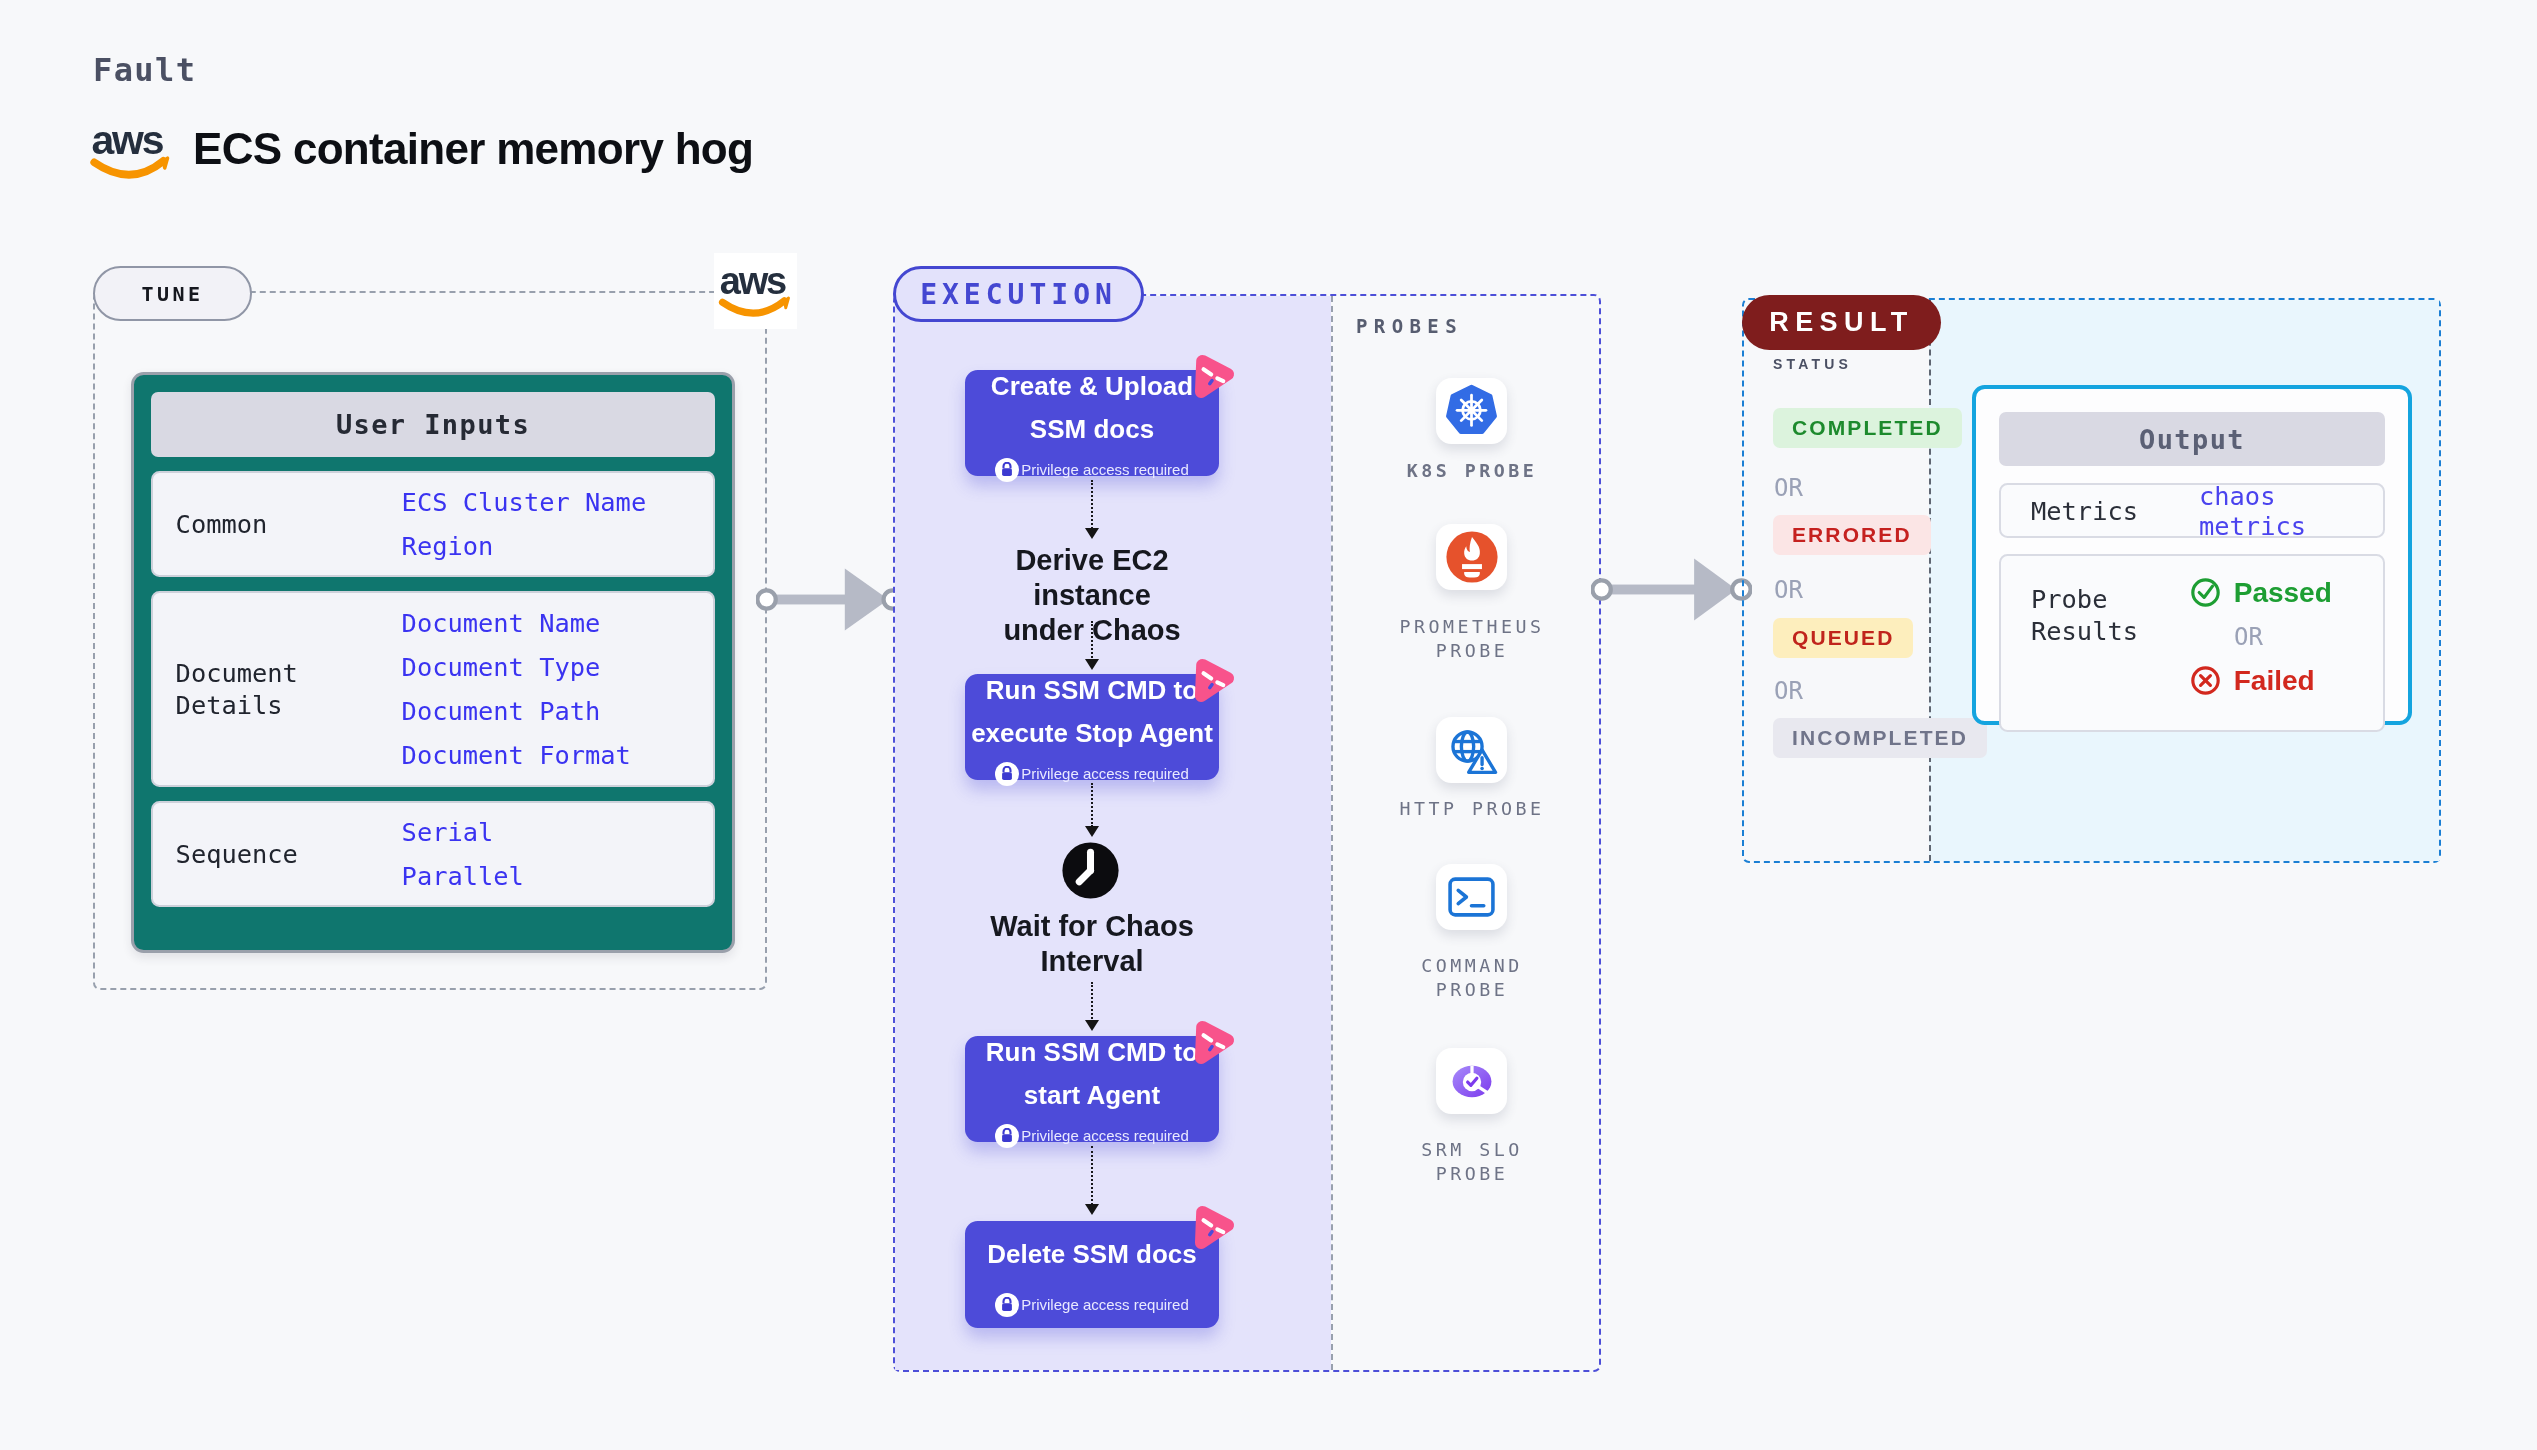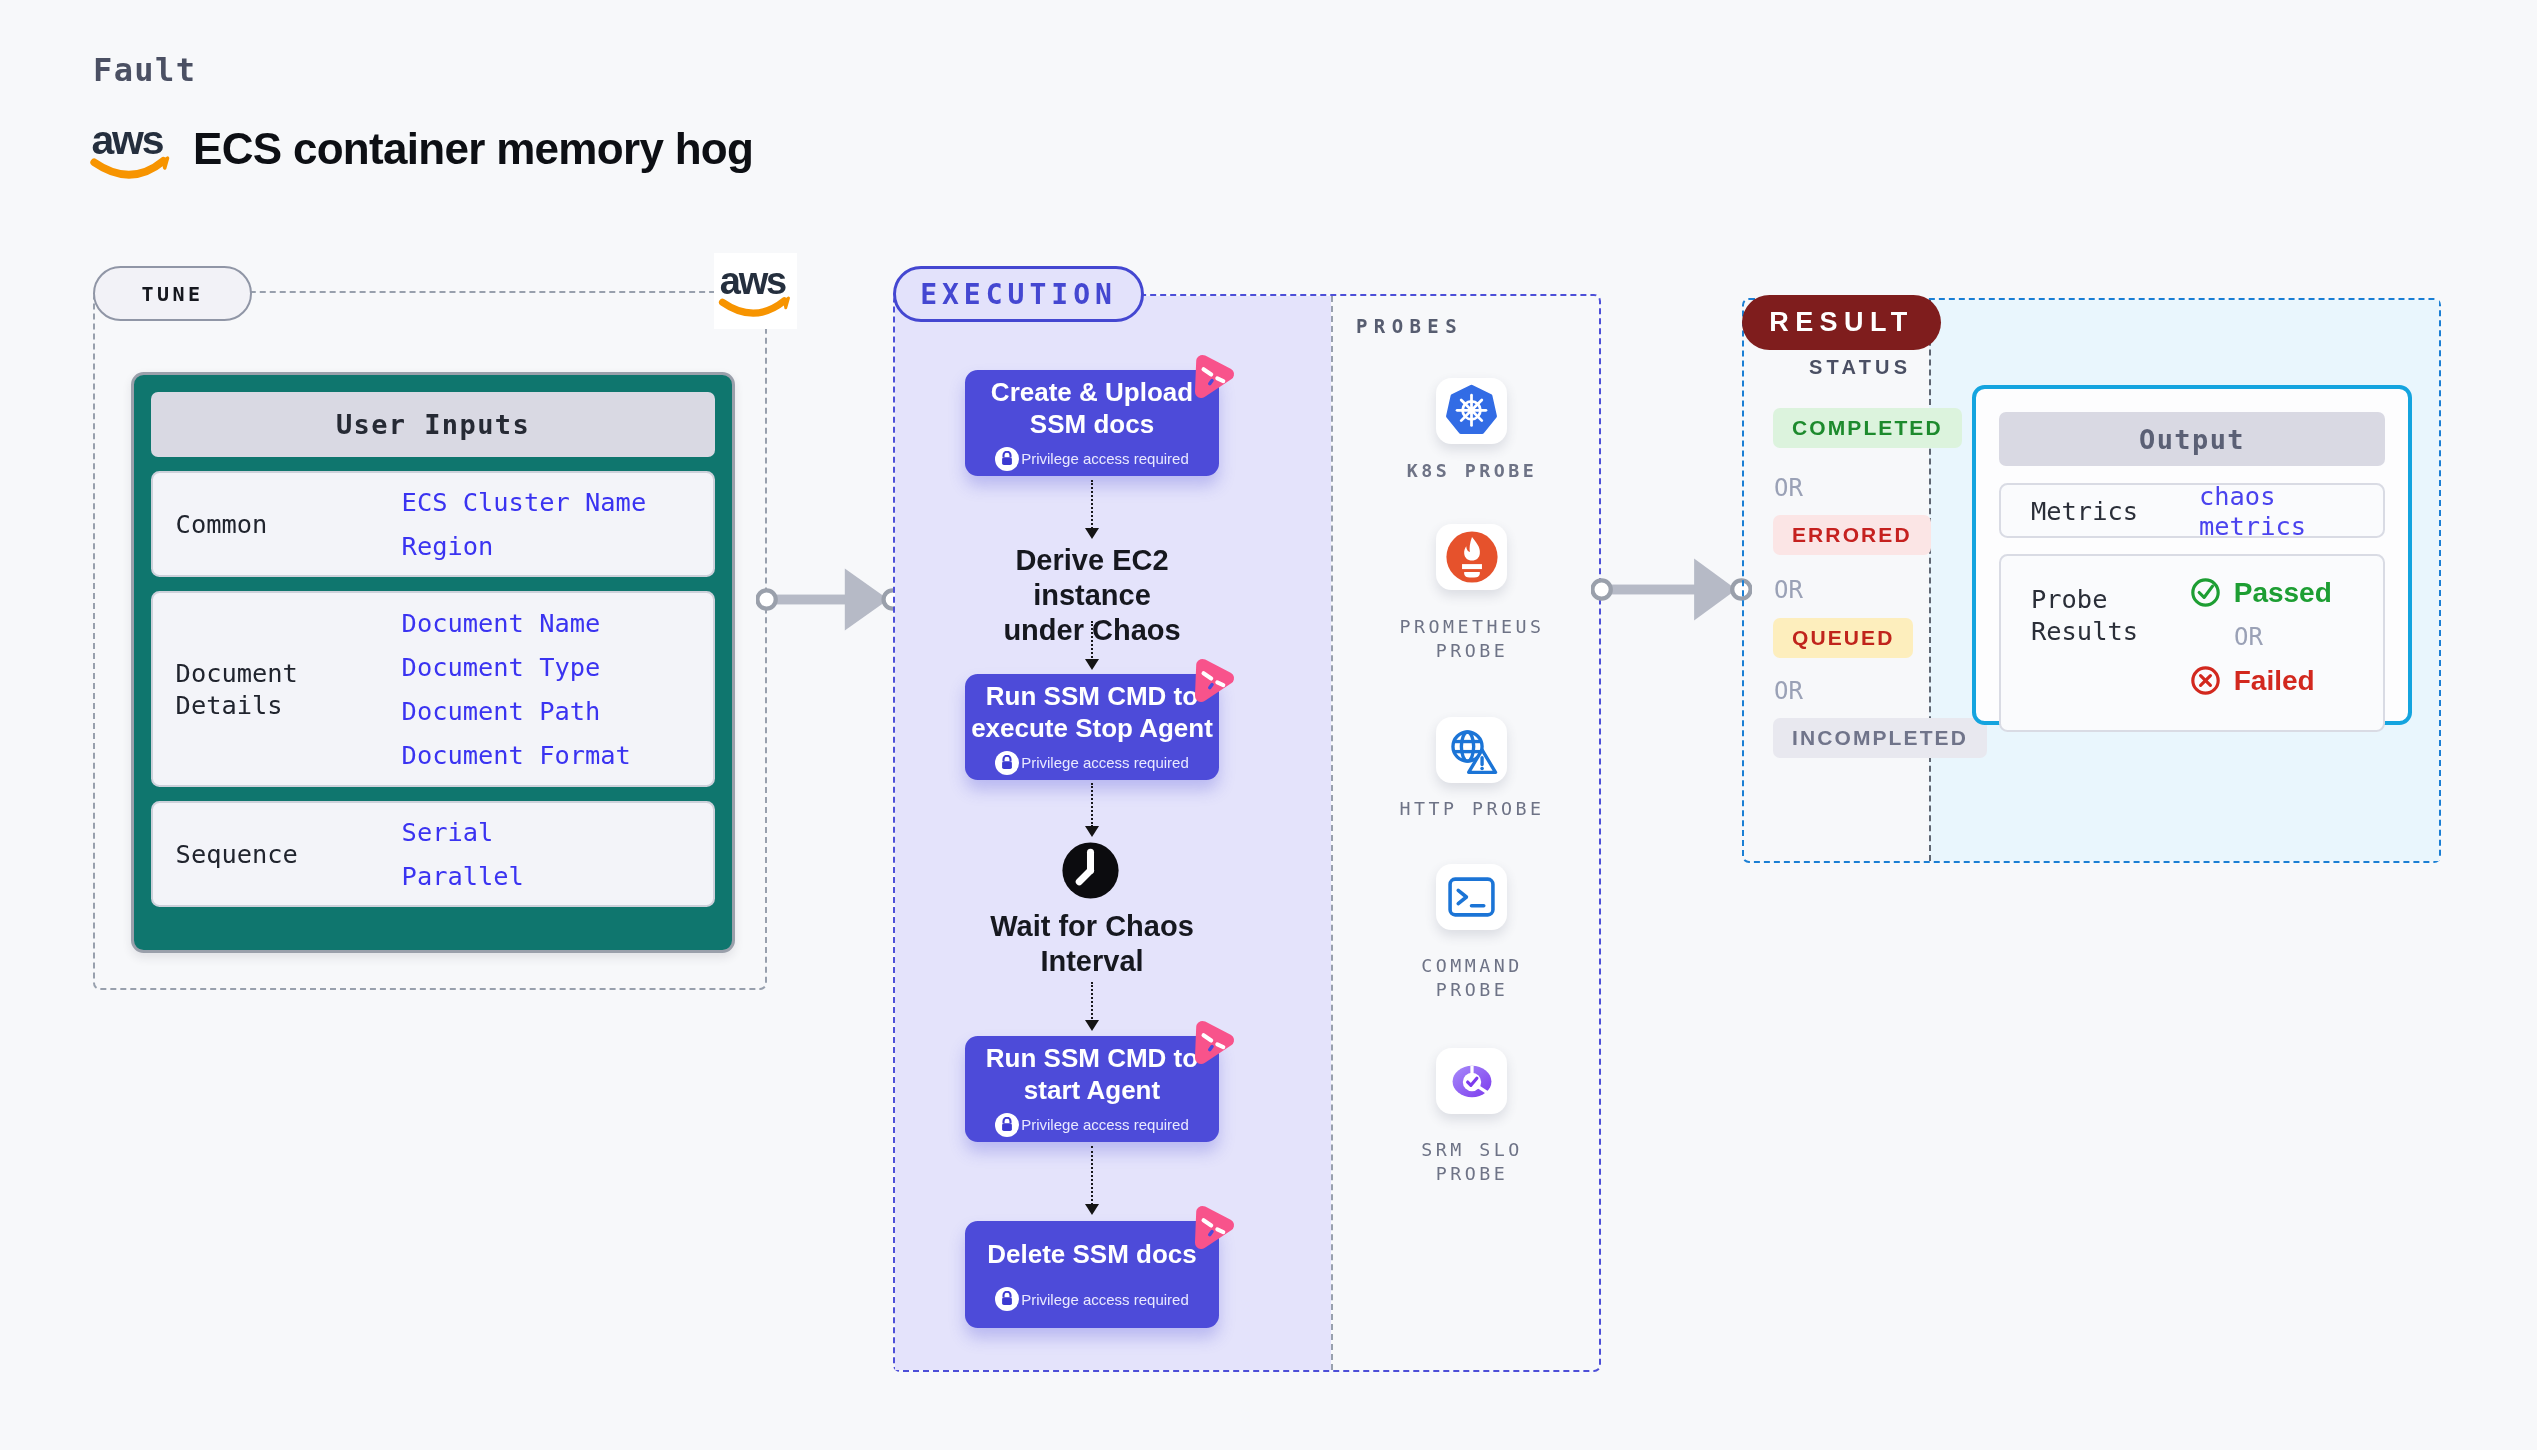--- a/index.html
+++ b/index.html
@@ -47,42 +47,42 @@
 
   
   .exec-fill { position:absolute; background:#e4e3fb; }
   .vdash-gray { position:absolute; border-left:2.8px dashed #98a0ad; }
   .vdash-dark { position:absolute; border-left:2.1px dashed #5f6672; }
   .probes-title { font-size:19px; font-weight:700; color:#575d70; letter-spacing:6.4px; }
 
   .block { position:absolute; width:254px; background:#4d4bd9; border-radius:12.7px;
            display:flex; flex-direction:column; align-items:center; justify-content:center; gap:7px;
            box-shadow:0 10px 15.5px rgba(77,75,217,.28); }
-  .block-title { color:#ffffff; font-size:26px; font-weight:700; line-height:32px; text-align:center; }
+  .block-title { color:#ffffff; font-size:26px; font-weight:700; line-height:43px; text-align:center; }
   .priv { display:flex; align-items:center; gap:2px; }
   .priv-text { color:#e9e9ff; font-size:15px; font-weight:500; }
   .lock-badge { width:24px; height:24px; background:#ffffff; border-radius:50%;
                 display:flex; align-items:center; justify-content:center; }
   .litmus { position:absolute; top:-21px; right:-20px; width:55px; height:55px; transform:rotate(-8deg); }
   .flow-label { position:absolute; width:254px; text-align:center; font-size:29px; font-weight:700;
                 color:#16181f; line-height:35px; }
   .conn { position:absolute; width:0; border-left:2.8px dotted #17171a; }
   .conn-arrow { position:absolute; width:0; height:0; border-left:7.8px solid transparent;
                 border-right:7.8px solid transparent; border-top:11.3px solid #141414; }
 
   
   .probe-card { position:absolute; width:71px; height:66px; background:#ffffff; border-radius:15.5px;
                 display:flex; align-items:center; justify-content:center;
                 box-shadow:0 5.6px 11.3px rgba(60,64,90,.14); }
   .probe-label { position:absolute; width:198px; text-align:center; font-size:18.3px; color:#6e7386;
                  letter-spacing:3.5px; line-height:24px; }
 
   
   .cyan-fill { position:absolute; background:#e9f6fd; }
-  .status-title { font-size:20px; font-weight:700; color:#4a4f63; letter-spacing:4.2px;margin-left:36px; }
+  .status-title { font-size:14px; font-weight:700; color:#4a4f63; letter-spacing:4.2px; }
   .badge { position:absolute; display:inline-block; padding:7.8px 19px; border-radius:7px;
            font-size:21px; font-weight:700; letter-spacing:2.1px; }
   .or-label { position:absolute; font-size:24px; color:#9aa1b6; }
 
   .out-card { position:absolute; background:#fdfdfe; border:4.2px solid #14a4df; border-radius:12.7px;
               padding:23px; }
   .out-header { height:54px; background:#d9d9e3; border-radius:7px; display:flex; align-items:center;
                 justify-content:center; font-size:27px; font-weight:600; color:#5b6075; letter-spacing:1.4px; }
   .out-row { border:2.1px solid #d9dbe4; border-radius:8.5px; background:#fafbfd; display:flex; align-items:center; }
   .out-row1 { margin-top:17px; height:55px; padding-left:30px; }

